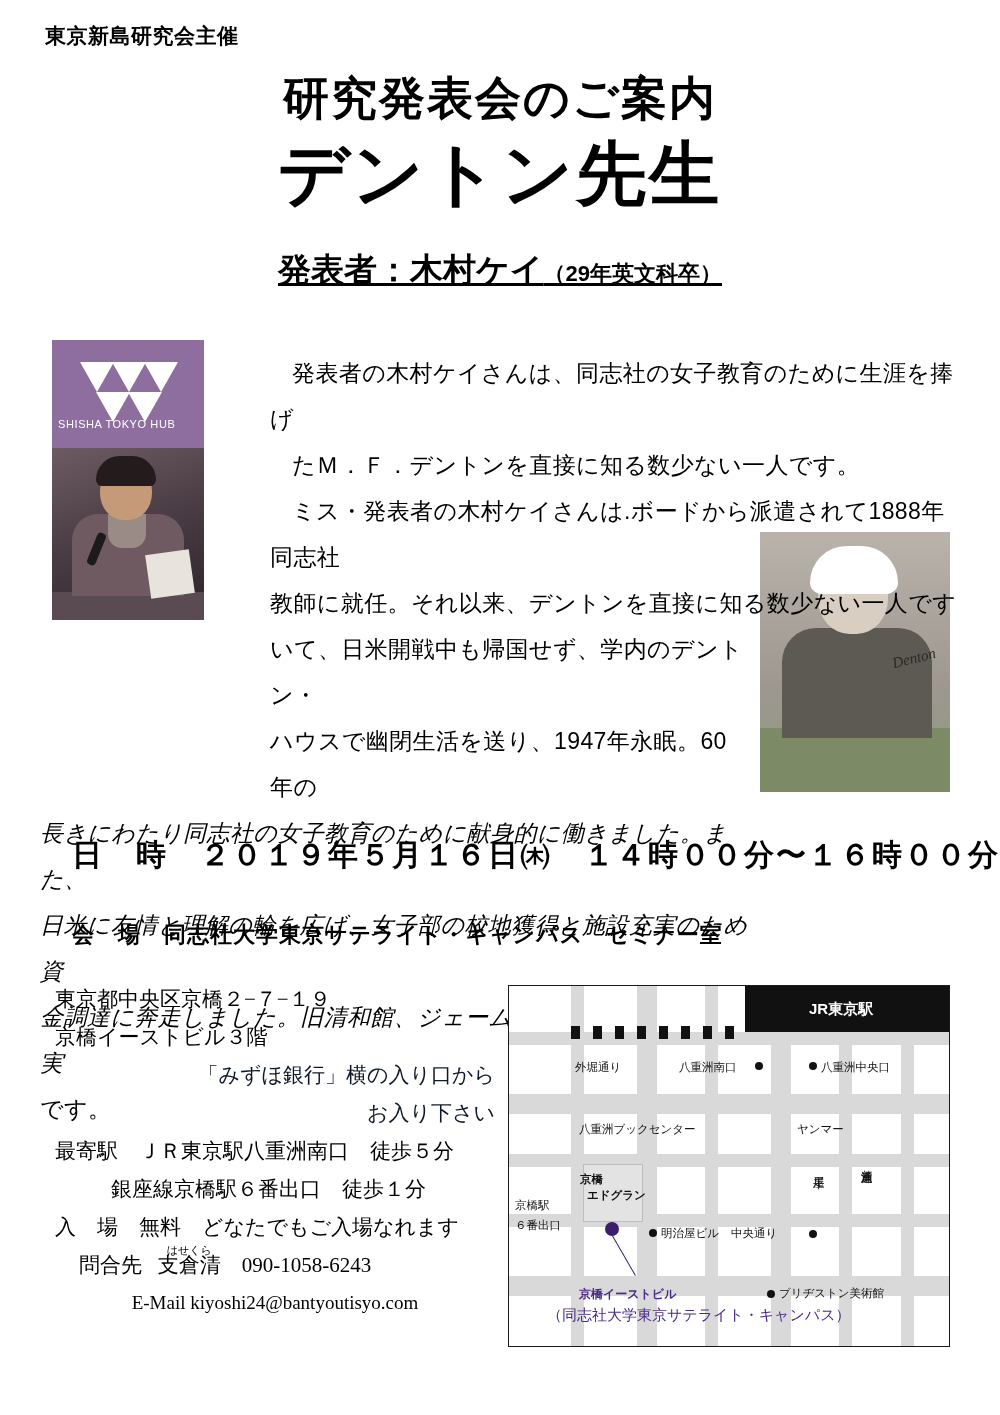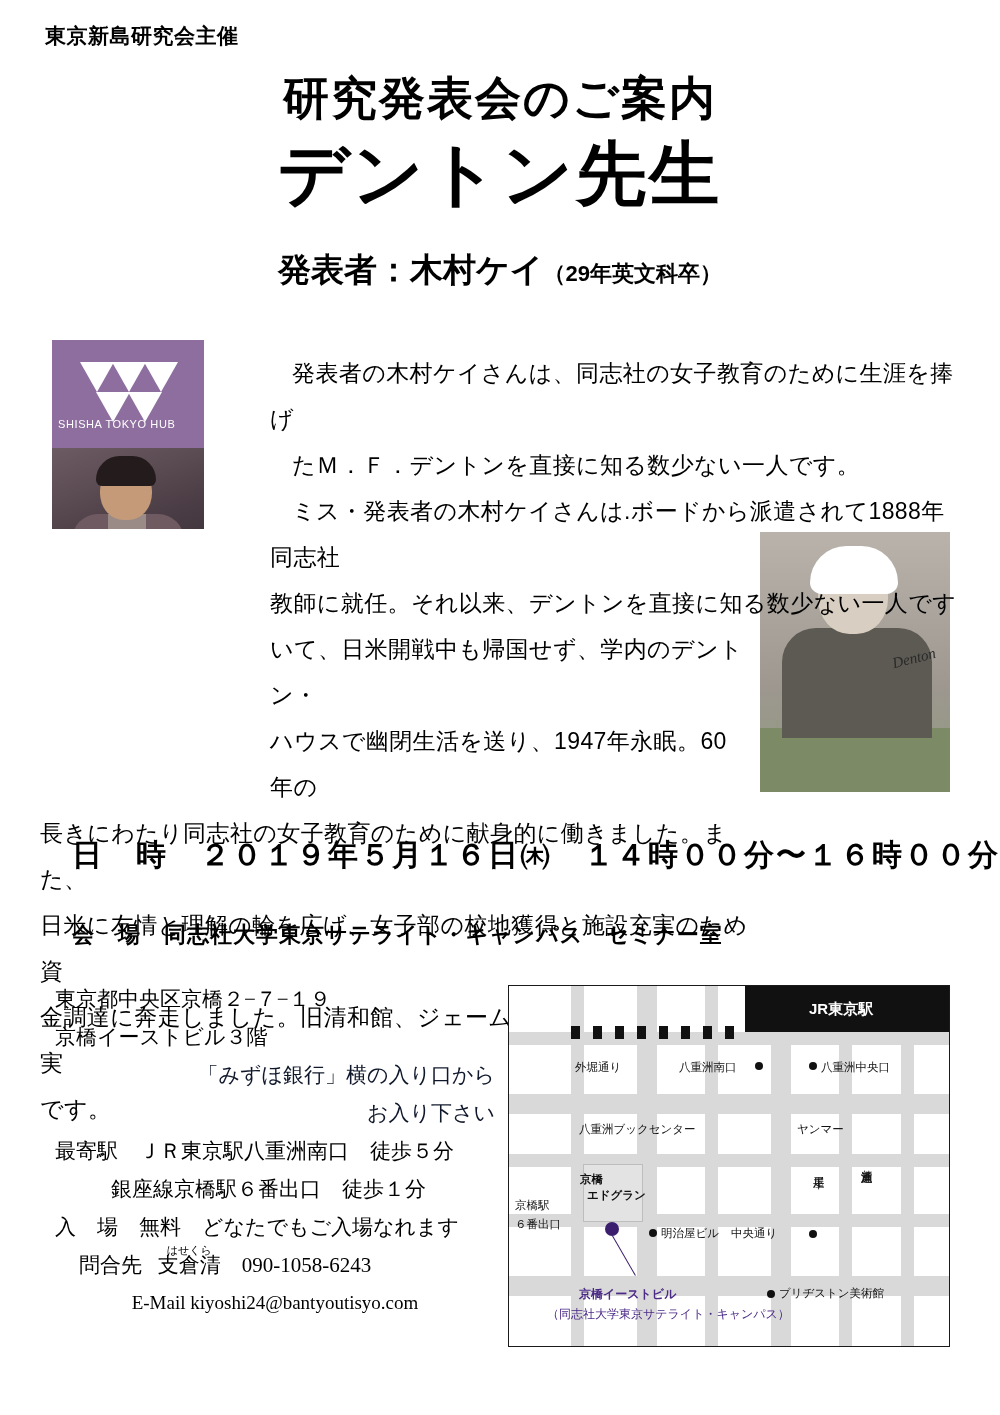--- a/index.html
+++ b/index.html
@@ -52,33 +52,34 @@
     line-height: 1.05;
   }
   .presenter-line {
     position: absolute;
     left: 0;
     top: 248px;
     width: 1000px;
     text-align: center;
     font-size: 33px;
     font-weight: 700;
+    text-decoration: underline;
   }
   .presenter-line .small {
     font-size: 22px;
     font-weight: 700;
   }
 
   
   .photo-left {
     position: absolute;
     left: 52px;
     top: 340px;
     width: 152px;
-    height: 189px;
+    height: 280px;
     overflow: hidden;
     background: #5a4a52;
   }
   .photo-left .pl-top {
     position: absolute;
     left: 0; top: 0;
     width: 152px; height: 108px;
     background: #8e6e9e;
   }
   .photo-left .tri {
@@ -213,21 +214,21 @@
     line-height: 46px;
     letter-spacing: 0.4px;
   }
   .body-text p {
     margin: 0;
   }
   .body-text p.p1 { padding-left: 230px; text-indent: 22px; }
   .body-text p.p2 { padding-left: 230px; text-indent: 22px; }
   .body-text p.p3 { padding-left: 230px; padding-right: 0; }
   .body-text p.p4 { padding-left: 230px; padding-right: 210px; }
-  .body-text p.p5 { padding-left: 0; padding-right: 210px; }
+  .body-text p.p5 { padding-left: 0; padding-right: 210px; font-style: italic; }
   .body-text p.p6 { padding-left: 0; padding-right: 0; }
 
   
   .info-datetime {
     position: absolute;
     left: 72px;
     top: 835px;
     font-size: 30px;
     font-weight: 700;
     letter-spacing: 2px;
@@ -347,21 +348,21 @@
   .map .purple {
     position: absolute;
     color: #4b2a86;
     font-size: 12px;
     font-weight: 700;
     white-space: nowrap;
   }
   .map .purple-sub {
     position: absolute;
     color: #4b2a86;
-    font-size: 12px;
+    font-size: 15px;
     white-space: nowrap;
   }
 </style>
 </head>
 <body>
 
 <div class="page">
 
   <div class="host-line">東京新島研究会主催</div>
   <div class="title-main">研究発表会のご案内</div>
@@ -463,21 +464,21 @@
     <div class="mlabel" style="left:66px; top:74px;">外堀通り</div>
     <div class="mlabel" style="left:170px; top:74px;">八重洲南口</div>
     <div class="dot" style="left:246px; top:76px;"></div>
     <div class="dot" style="left:300px; top:76px;"></div>
     <div class="mlabel" style="left:312px; top:74px;">八重洲中央口</div>
 
     <div class="mlabel" style="left:70px; top:136px;">八重洲ブックセンター</div>
     <div class="mlabel" style="left:288px; top:136px;">ヤンマー</div>
 
     <div class="mlabel" style="left:6px; top:212px;">京橋駅</div>
-    <div class="mlabel" style="left:6px; top:232px;font-family:Liberation Mono, monospace;">６番出口</div>
+    <div class="mlabel" style="left:6px; top:232px;">６番出口</div>
 
     <div class="gblock" style="left:74px; top:178px; width:58px; height:56px;"></div>
     <div class="mlabel b" style="left:71px; top:186px;">京橋</div>
     <div class="mlabel b" style="left:78px; top:202px;">エドグラン</div>
 
     <div class="dot" style="left:140px; top:243px;"></div>
     <div class="mlabel" style="left:152px; top:240px;">明治屋ビル</div>
     <div class="mlabel" style="left:222px; top:240px;">中央通り</div>
 
     <div class="vlabel" style="left:302px; top:182px;">千疋屋</div>

